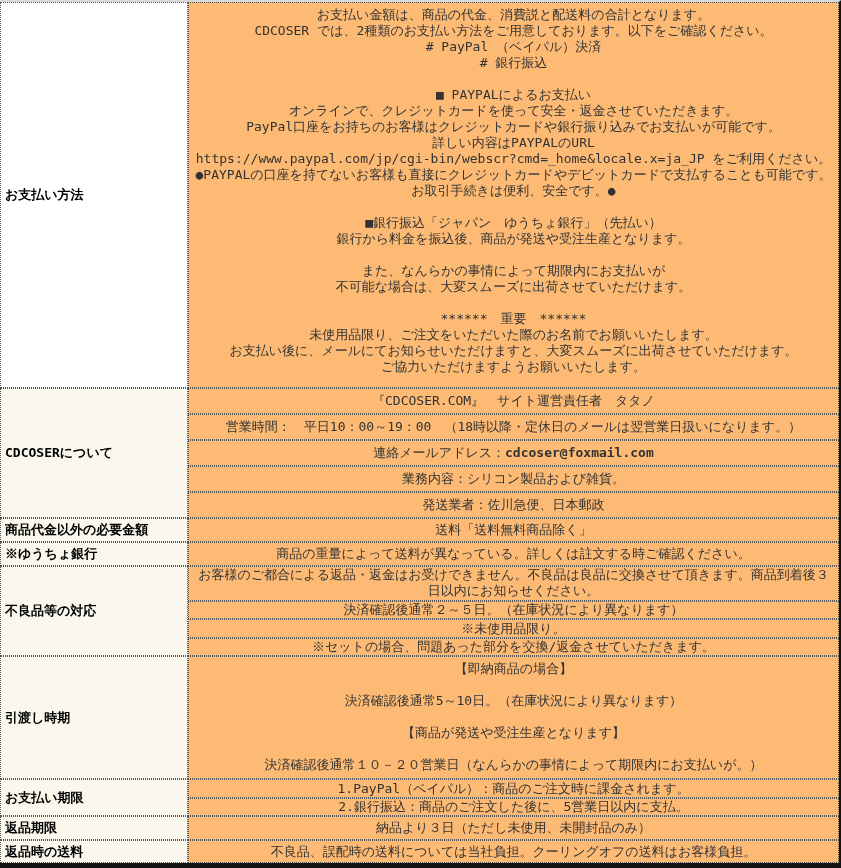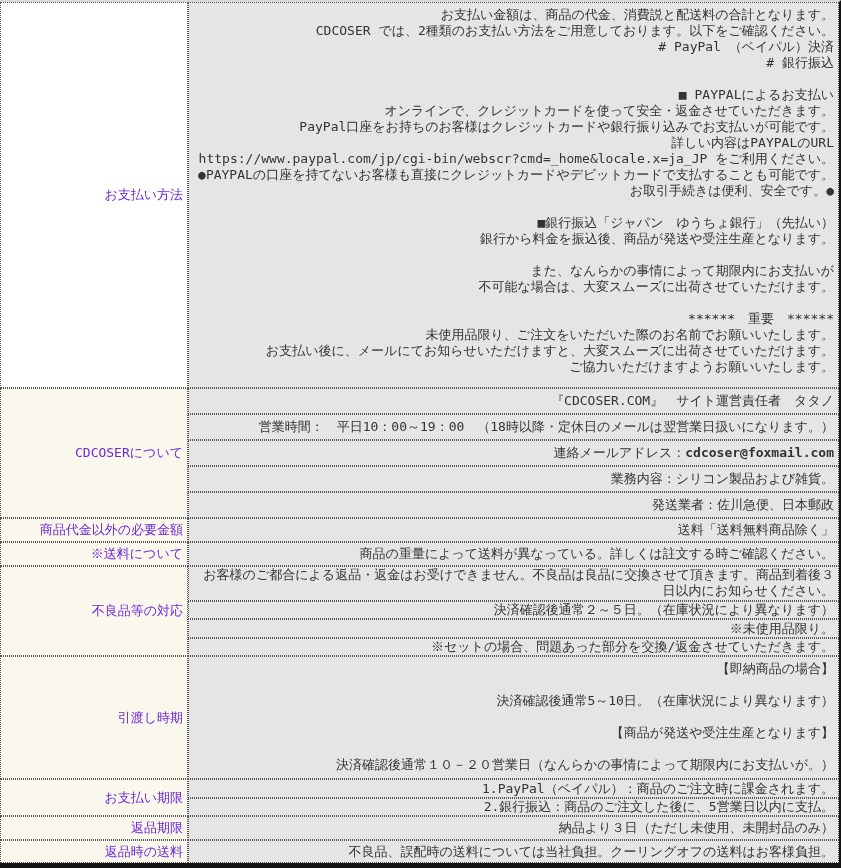--- a/index.html
+++ b/index.html
@@ -19,29 +19,29 @@
   }
   th,td{
     border:1px dotted #565656;
     box-sizing:border-box;
     vertical-align:middle;
     overflow:hidden;
   }
   th.rowhdr{
     width:188px;
     background:#faf8ec;
-    font-weight:normal;
-    text-align:right;
-    color:#6d28d9;
+    font-weight:bold;
+    text-align:left;
+    color:#000000;
     padding:2px 4px;
   }
   th.rowhdr.white-bg{background:#ffffff;}
   td.content{
-    background:#e5e5e5;
-    text-align:right;
+    background:#fdba74;
+    text-align:center;
     padding:2px 4px;
     vertical-align:middle;
   }
   td.content.top{vertical-align:top;padding-top:4px;}
   td.content.tight{padding-top:0;padding-bottom:0;}
   .line{min-height:16px;white-space:normal;word-break:break-all;}
   .about-row{height:26px;}
   .single-row{height:24px;}
   .email-bold{font-weight:bold;}
   .bottom-bar{
@@ -112,21 +112,21 @@
     </tr>
 
     <tr class="single-row">
       <th class="rowhdr">商品代金以外の必要金額</th>
       <td class="content">
         <div class="line">送料「送料無料商品除く」</div>
       </td>
     </tr>
 
     <tr class="single-row">
-      <th class="rowhdr">※送料について</th>
+      <th class="rowhdr">※ゆうちょ銀行</th>
       <td class="content">
         <div class="line">商品の重量によって送料が異なっている。詳しくは註文する時ご確認ください。</div>
       </td>
     </tr>
 
     <tr>
       <th class="rowhdr" rowspan="4">不良品等の対応</th>
       <td class="content tight top">
         <div class="line">お客様のご都合による返品・返金はお受けできません。不良品は良品に交換させて頂きます。商品到着後３日以内にお知らせください。</div>
       </td>

